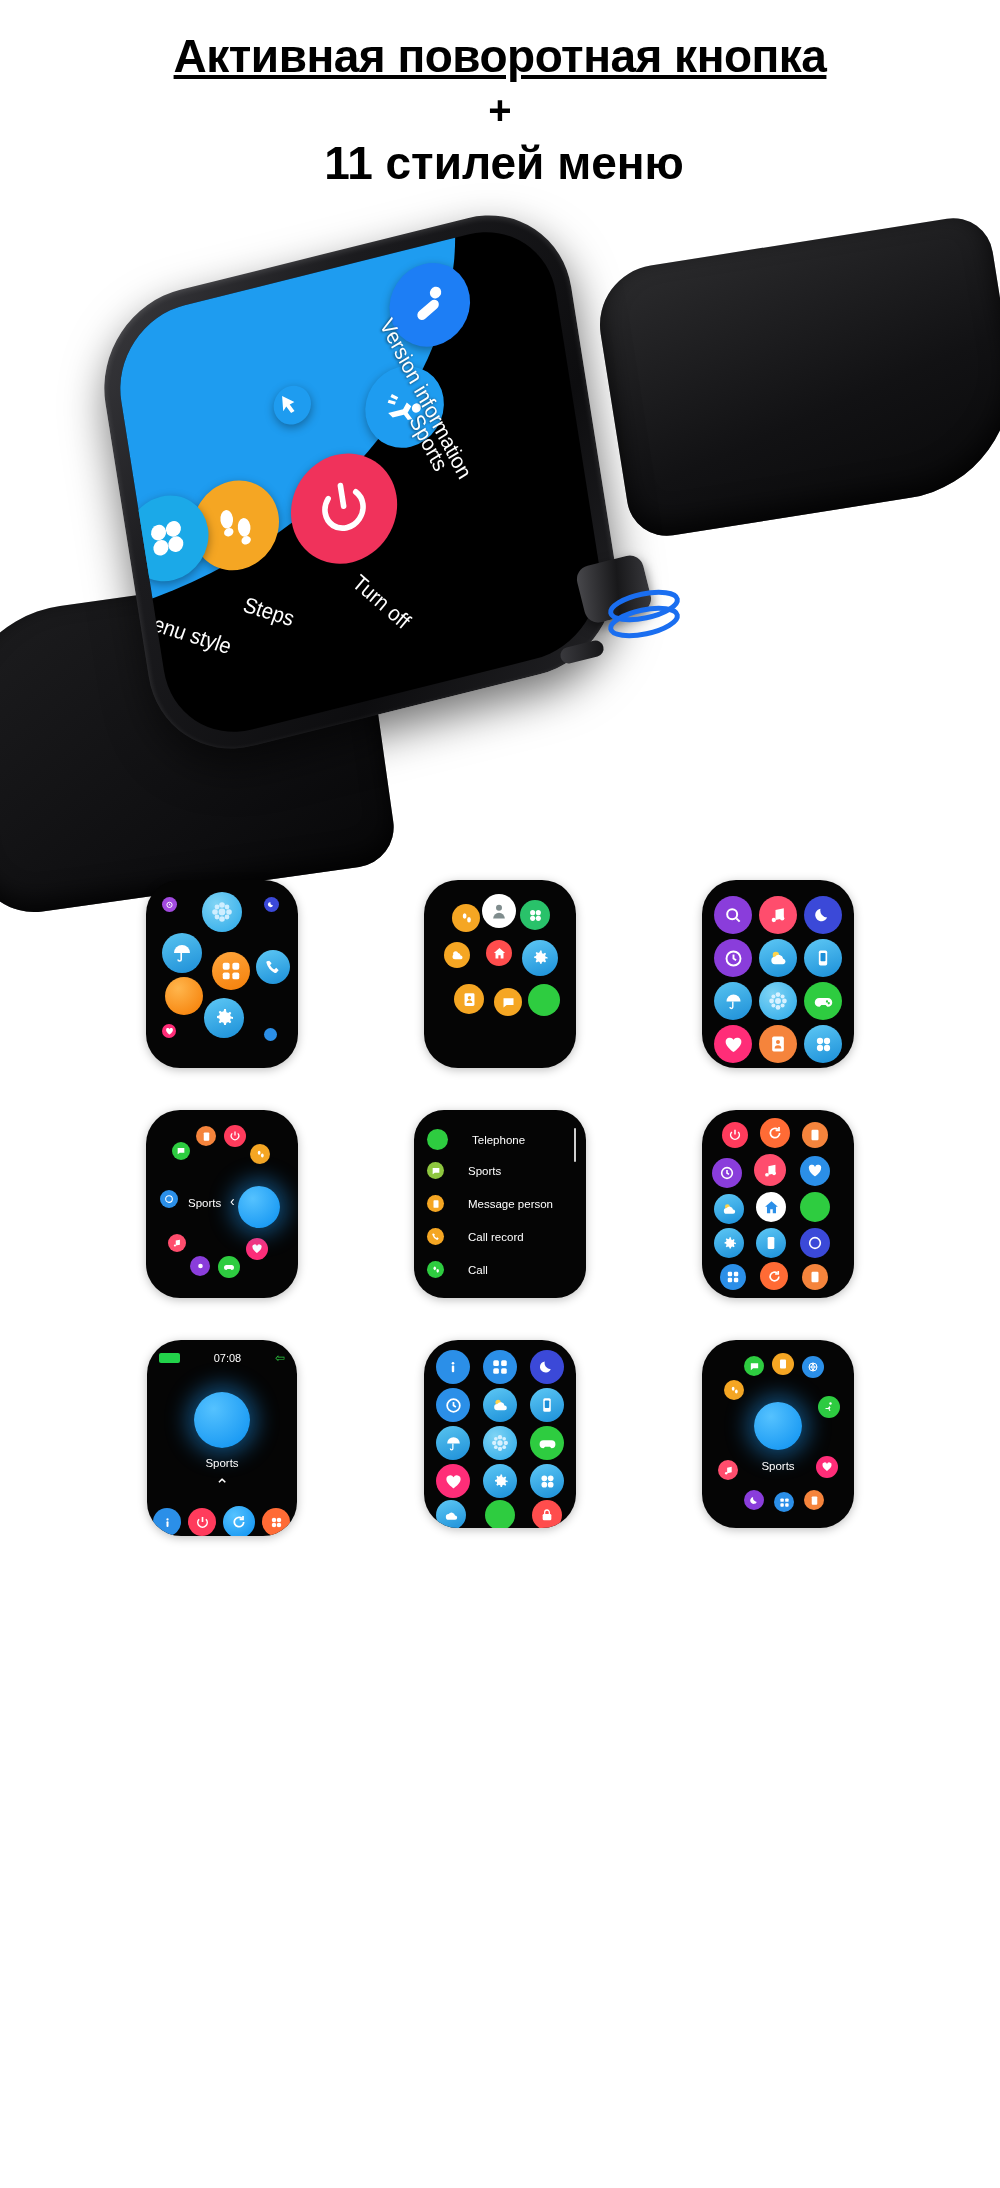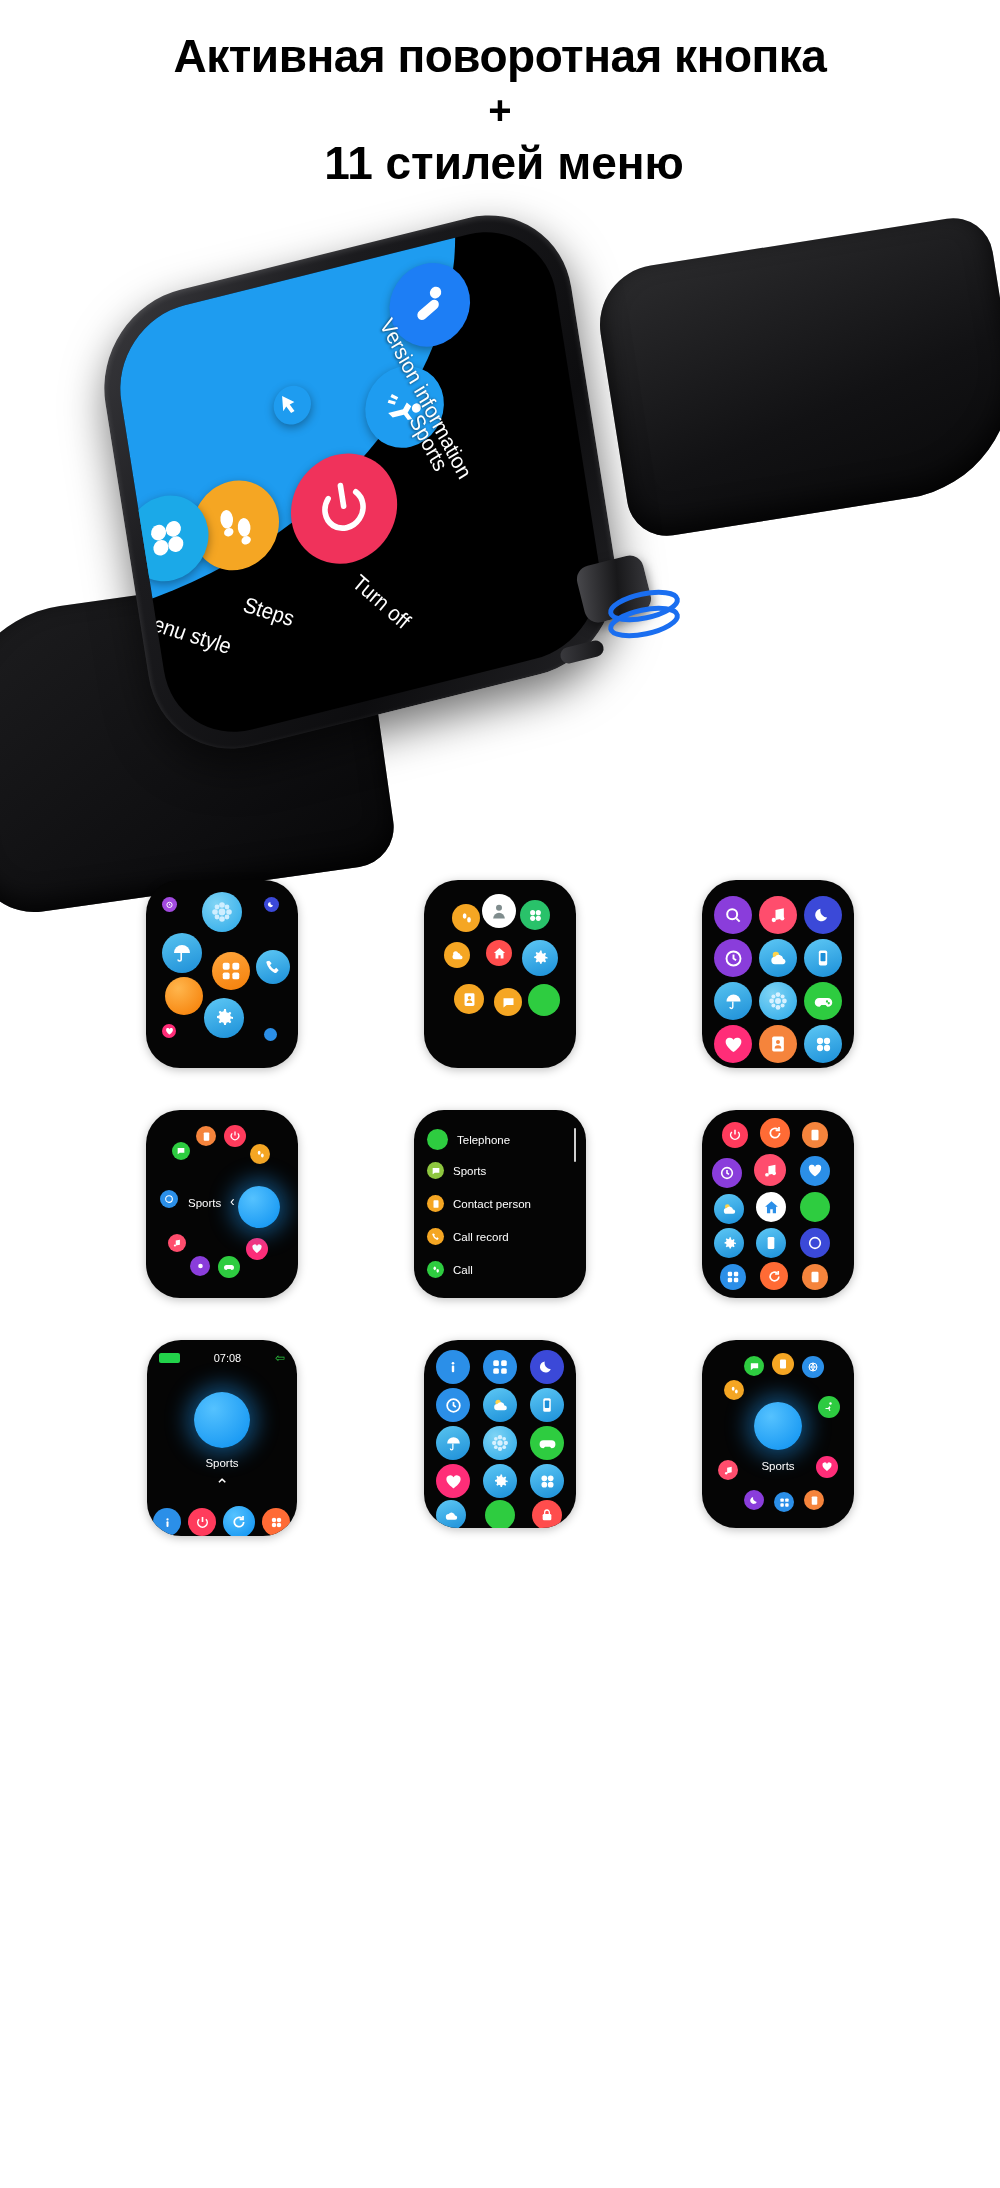--- a/index.html
+++ b/index.html
@@ -21,20 +21,21 @@
     position: absolute;
     top: 30px; left: 0; right: 0;
     text-align: center;
     color: #000;
   }
   .header .line1 {
     font-size: 46px;
     font-weight: bold;
     letter-spacing: -0.5px;
     line-height: 1.15;
+    text-decoration: underline;
   }
   .header .plus {
     font-size: 40px;
     font-weight: bold;
     line-height: 1.25;
     margin-top: 2px;
   }
   .header .line2 {
     font-size: 46px;
     font-weight: bold;
@@ -176,21 +177,21 @@
     color: #fff;
     white-space: nowrap;
     font-weight: 400;
   }
 
   
   .list-row {
     position: absolute;
     display: flex;
     align-items: center;
-    gap: 9px;
+    gap: 24px;
     left: 13px;
     color: #fff;
     font-size: 11.5px;
   }
   .list-row .dot {
     width: 17px; height: 17px;
     border-radius: 50%;
     display: flex; align-items: center; justify-content: center;
     flex: 0 0 auto;
   }
@@ -592,21 +593,21 @@
             </span>
             <span>Sports</span>
           </div>
 
           <div class="list-row" style="top:85px;">
             <span class="dot" style="background:#f5a623;">
               <svg viewBox="0 0 24 24" width="10" height="10" fill="#fff">
                   <rect x="6" y="3" width="12" height="18" rx="2"></rect>
                 </svg>
             </span>
-            <span>Contact person</span>
+            <span>Message person</span>
           </div>
 
           <div class="list-row" style="top:118px;">
             <span class="dot" style="background:#f5a623;">
               <svg viewBox="0 0 24 24" width="10" height="10" fill="#fff">
                   <path d="M6.6 3.5l3 3-2 2.6a13 13 0 0 0 5.3 5.3l2.6-2 3 3-2.6 3a2 2 0 0 1-2.3.4A20 20 0 0 1 3.2 6.3a2 2 0 0 1 .4-2.3z"></path>
                 </svg>
             </span>
             <span>Call record</span>
           </div>

